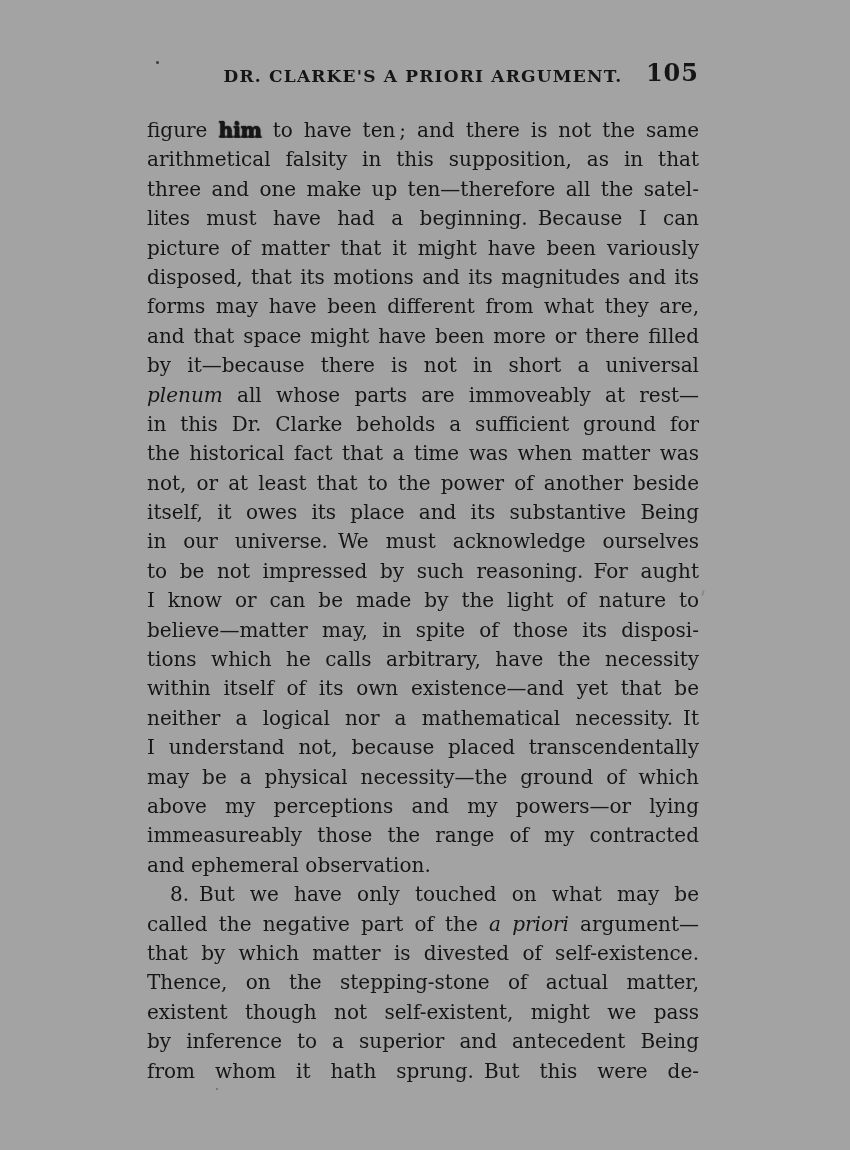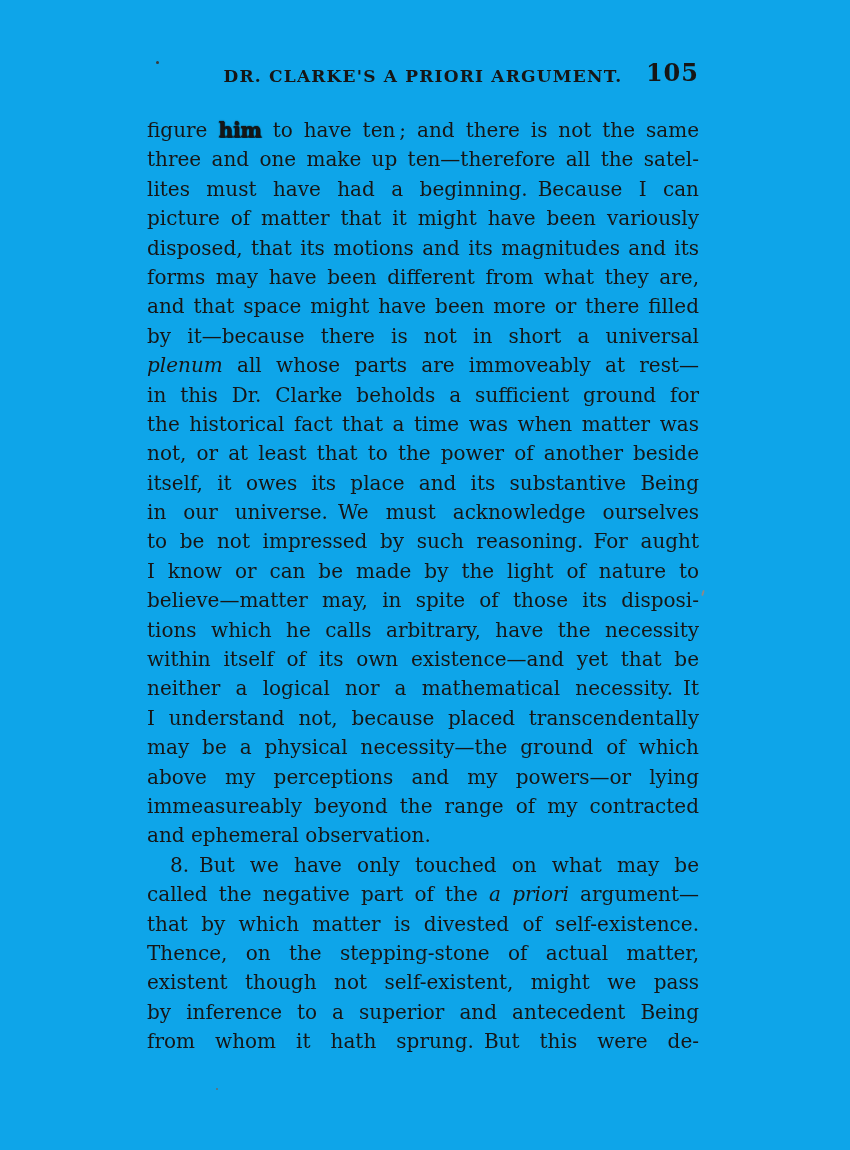--- a/index.html
+++ b/index.html
@@ -4,21 +4,21 @@
 <style>
   html, body {
     margin: 0;
     padding: 0;
     background: #ffffff;
   }
   .scan-page {
     position: relative;
     width: 850px;
     height: 1150px;
-    background: #0ea5e9;
+    background: #a3a3a3;
     overflow: hidden;
     font-family: "DejaVu Serif", serif;
     color: #161616;
   }
   .running-header {
     position: absolute;
     left: 147px;
     top: 62px;
     width: 552px;
     height: 28px;
@@ -91,20 +91,21 @@
   <div class="speck speck-3"></div>
 
   <div class="running-header">
     <span class="title">DR. CLARKE'S A PRIORI ARGUMENT.</span>
     <span class="folio">105</span>
   </div>
 
   <div class="text-block" id="text-block">
 
   <div class="text-line"><span>figure </span><span class="smudge">him</span><span> to have ten ; and there is not the same</span></div>
+      <div class="text-line"><span>arithmetical falsity in this supposition, as in that</span></div>
       <div class="text-line"><span>three and one make up ten—therefore all the satel-</span></div>
       <div class="text-line"><span>lites must have had a beginning. Because I can</span></div>
       <div class="text-line"><span>picture of matter that it might have been variously</span></div>
       <div class="text-line"><span>disposed, that its motions and its magnitudes and its</span></div>
       <div class="text-line"><span>forms may have been different from what they are,</span></div>
       <div class="text-line"><span>and that space might have been more or there filled</span></div>
       <div class="text-line"><span>by it—because there is not in short a universal</span></div>
       <div class="text-line"><span class="em-it">plenum</span><span> all whose parts are immoveably at rest—</span></div>
       <div class="text-line"><span>in this Dr. Clarke beholds a sufficient ground for</span></div>
       <div class="text-line"><span>the historical fact that a time was when matter was</span></div>
@@ -113,21 +114,21 @@
       <div class="text-line"><span>in our universe. We must acknowledge ourselves</span></div>
       <div class="text-line"><span>to be not impressed by such reasoning. For aught</span></div>
       <div class="text-line"><span>I know or can be made by the light of nature to</span></div>
       <div class="text-line"><span>believe—matter may, in spite of those its disposi-</span></div>
       <div class="text-line"><span>tions which he calls arbitrary, have the necessity</span></div>
       <div class="text-line"><span>within itself of its own existence—and yet that be</span></div>
       <div class="text-line"><span>neither a logical nor a mathematical necessity. It</span></div>
       <div class="text-line"><span>I understand not, because placed transcendentally</span></div>
       <div class="text-line"><span>may be a physical necessity—the ground of which</span></div>
       <div class="text-line"><span>above my perceptions and my powers—or lying</span></div>
-      <div class="text-line"><span>immeasureably beyond the range of my contracted</span></div>
+      <div class="text-line"><span>immeasureably those the range of my contracted</span></div>
       <div class="text-line no-justify"><span>and ephemeral observation.</span></div>
       <div class="text-line indent"><span>8. But we have only touched on what may be</span></div>
       <div class="text-line"><span>called the negative part of the </span><span class="em-it">a priori</span><span> argument—</span></div>
       <div class="text-line"><span>that by which matter is divested of self-existence.</span></div>
       <div class="text-line"><span>Thence, on the stepping-stone of actual matter,</span></div>
       <div class="text-line"><span>existent though not self-existent, might we pass</span></div>
       <div class="text-line"><span>by inference to a superior and antecedent Being</span></div>
       <div class="text-line"><span>from whom it hath sprung. But this were de-</span></div>
     </div>
 

